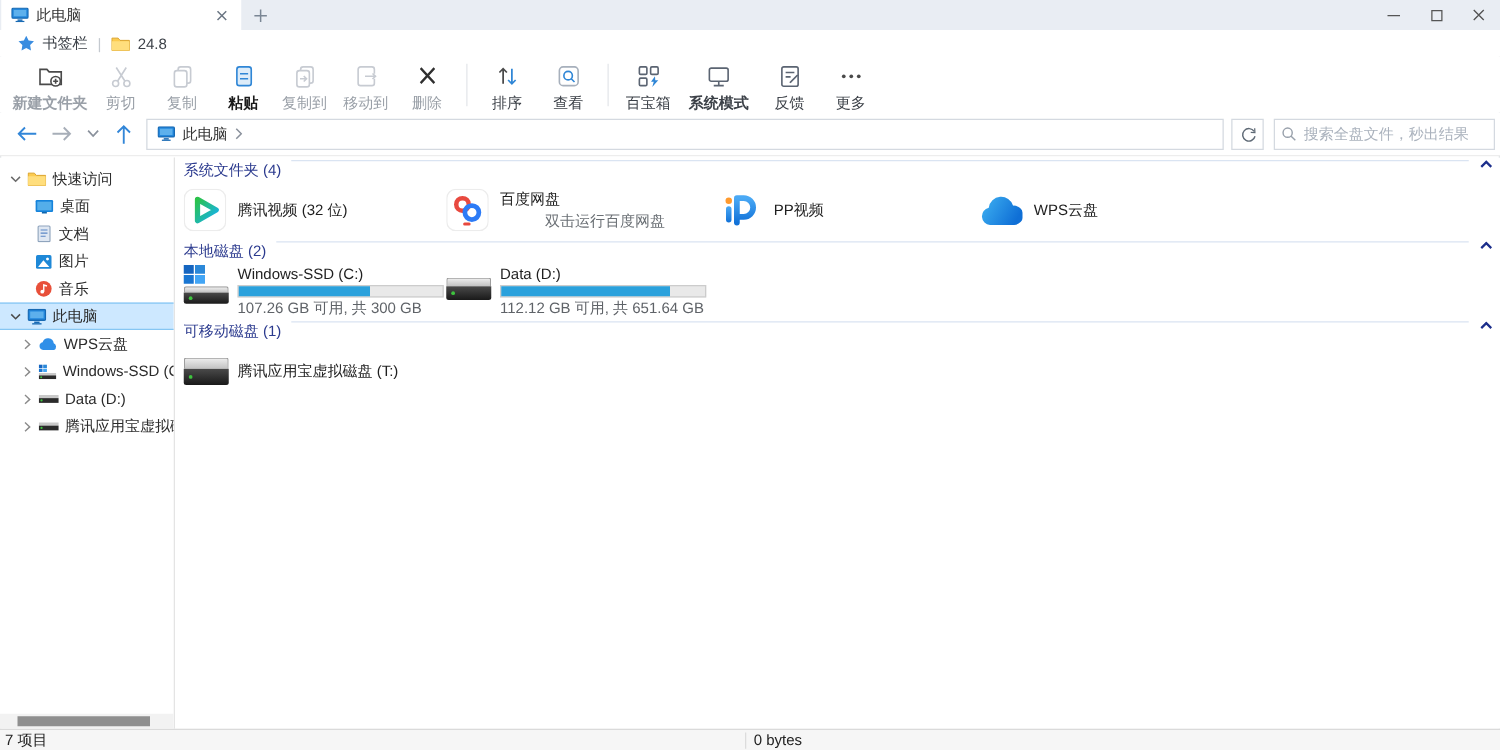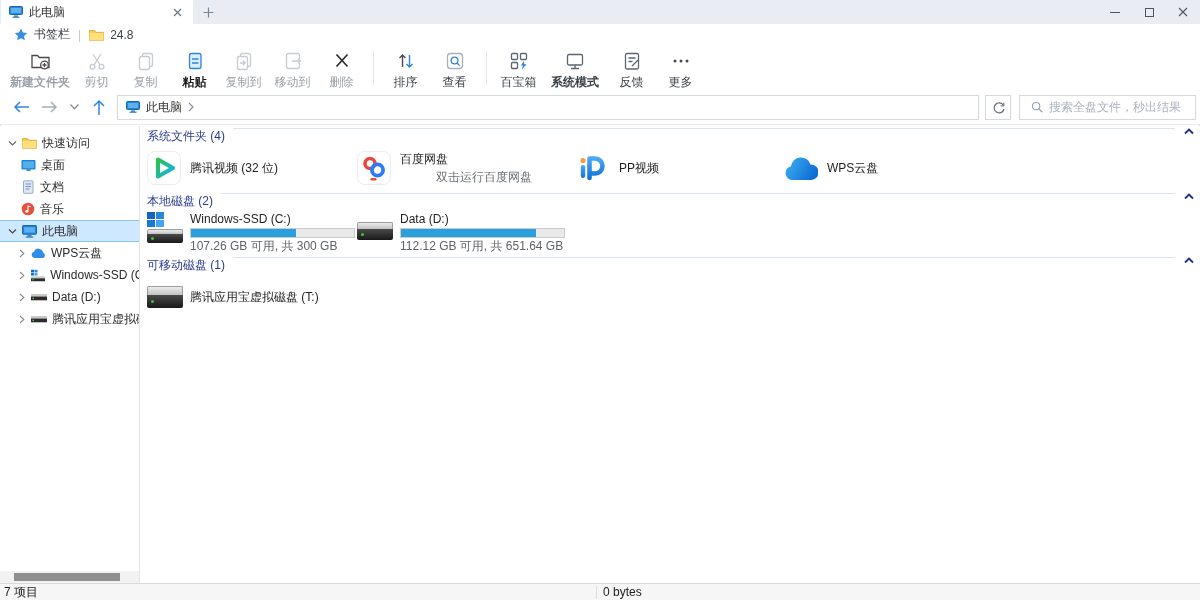--- a/index.html
+++ b/index.html
@@ -41,33 +41,33 @@
   
   .navbar { position:absolute; left:0; top:90px; width:1200px; height:35px; background:#fff;
     display:flex; align-items:center; border-bottom:1px solid #ededed; }
   .nav-arrows { display:flex; align-items:center; gap:11px; padding-left:13px; }
   .addressbar { margin-left:10px; width:862px; height:25px; border:1px solid #d4d9e0;
     display:flex; align-items:center; padding:0 8px; gap:6px; background:#fff; }
   .addr-text { color:#333; }
   .refresh-btn { margin-left:6px; width:26px; height:25px; border:1px solid #d4d9e0;
     display:flex; align-items:center; justify-content:center; background:#fff; }
   .searchbox { margin-left:8px; width:177px; height:25px; border:1px solid #d4d9e0;
-    display:flex; align-items:center; padding:0 10px; gap:5px; background:#fff; }
+    display:flex; align-items:center; padding:0 4px; gap:5px; background:#fff; }
   .searchbox input { border:none; outline:none; flex:1; font-size:12px; min-width:0;
     font-family:"Liberation Sans","DejaVu Sans",sans-serif; color:#333; }
   .searchbox input::placeholder { color:#aab2bd; }
 
   
   .main { position:absolute; left:0; top:126px; width:1200px; height:457px; display:flex; }
   .sidebar { position:relative; width:140px; height:100%; background:#fff;
     border-right:1px solid #e4e4e4; padding-top:6px; overflow:hidden; }
   .tree-row { height:22px; display:flex; align-items:center; gap:5px; padding-left:8px;
     white-space:nowrap; color:#2b2b2b; }
   .tree-row .chev { width:9px; display:flex; justify-content:center; flex:none; }
-  .tree-row.child { padding-left:21px; }
+  .tree-row.child { padding-left:28px; }
   .tree-row.child-chev { padding-left:17px; }
   .tree-row.selected { background:#cde8ff; border-top:1px solid #86c6f3; border-bottom:1px solid #86c6f3; }
   .tree-label { overflow:hidden; }
   .sidebar-hscroll { position:absolute; left:0; bottom:0; width:139px; height:12px; background:#f2f2f2; }
   .sidebar-hscroll .thumb { position:absolute; left:14px; top:2px; width:106px; height:8px; background:#8f8f8f; }
 
   .content { flex:1; background:#fff; padding:2px 0 0 7px; overflow:hidden; }
   .section-header { height:13px; display:flex; padding-right:6px; }
   .sec-title { color:#2b3a8e; white-space:nowrap; }
   .sec-line { flex:1; height:1px; background:#dae4f2; margin:0 9px 0 8px; }
@@ -361,20 +361,28 @@
           <rect x="5.5" y="10.5" width="4" height="1.3" fill="#1166ad"></rect>
         </svg>
         <span class="tree-label">桌面</span>
       </div>
       <div class="tree-row child">
         <svg width="14" height="14" viewBox="0 0 14 14">
           <rect x="2.5" y="0.8" width="9.5" height="12.5" rx="0.8" fill="#dfe7f2" stroke="#8fa4bd" stroke-width="0.9"></rect>
           <path d="M4.5 4 h5.5 M4.5 6.5 h5.5 M4.5 9 h4" stroke="#5b87c5" stroke-width="0.9"></path>
         </svg>
         <span class="tree-label">文档</span>
+      </div>
+      <div class="tree-row child">
+        <svg width="14" height="13" viewBox="0 0 14 13">
+          <rect x="0.8" y="1" width="12.4" height="11" rx="1.3" fill="#1e88d7"></rect>
+          <circle cx="10" cy="4.2" r="1.2" fill="#fff"></circle>
+          <path d="M2.5 10.5 L6.7 5.2 L11.5 10.5 Z" fill="#fff"></path>
+        </svg>
+        <span class="tree-label">图片</span>
       </div>
       <div class="tree-row child">
         <svg width="14" height="14" viewBox="0 0 14 14">
           <circle cx="7" cy="7" r="6.3" fill="#e8503a"></circle>
           <circle cx="5.8" cy="9.3" r="1.5" fill="#fff"></circle>
           <path d="M7 9.3 V4 l2.6 0.8" stroke="#fff" stroke-width="1.1" fill="none"></path>
         </svg>
         <span class="tree-label">音乐</span>
       </div>
 

